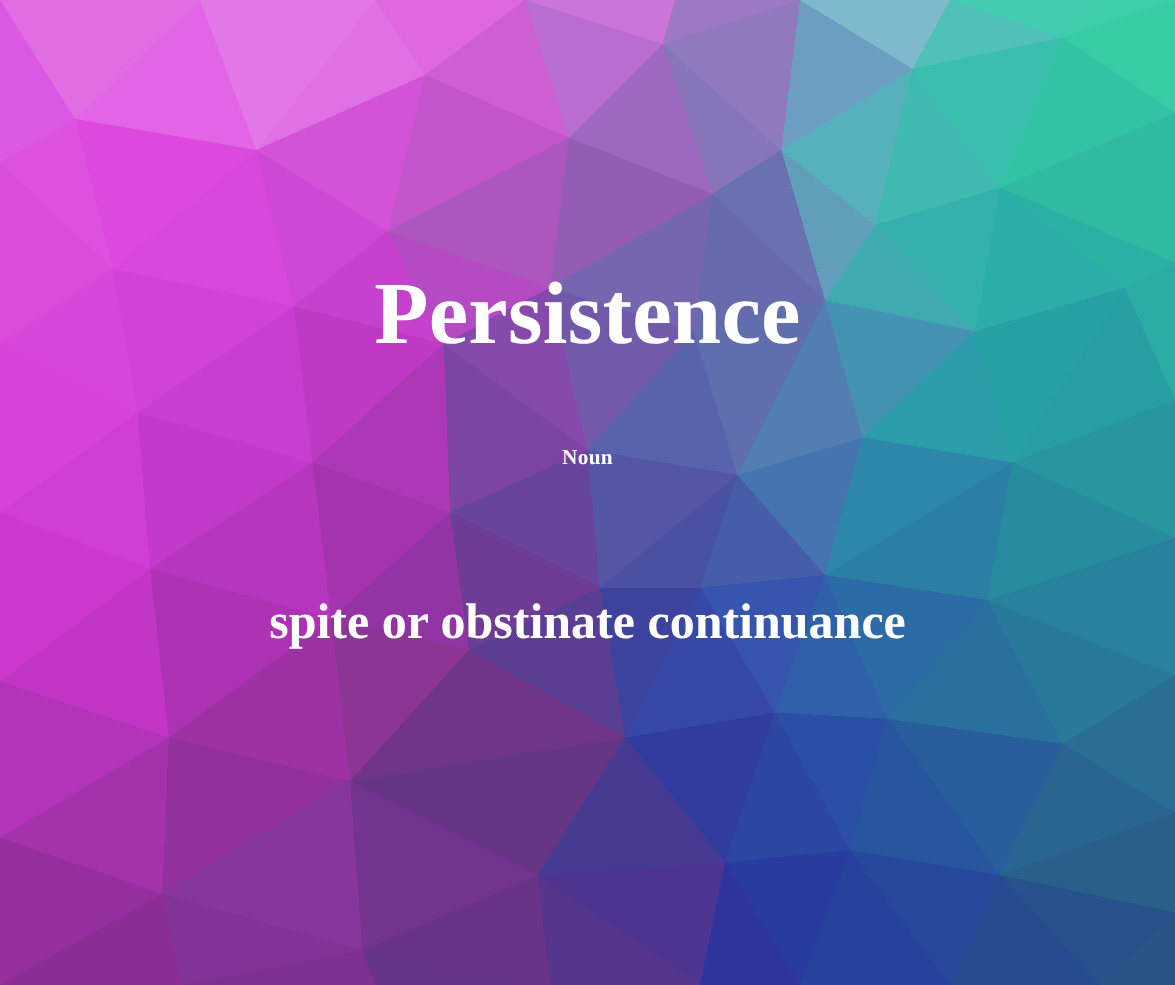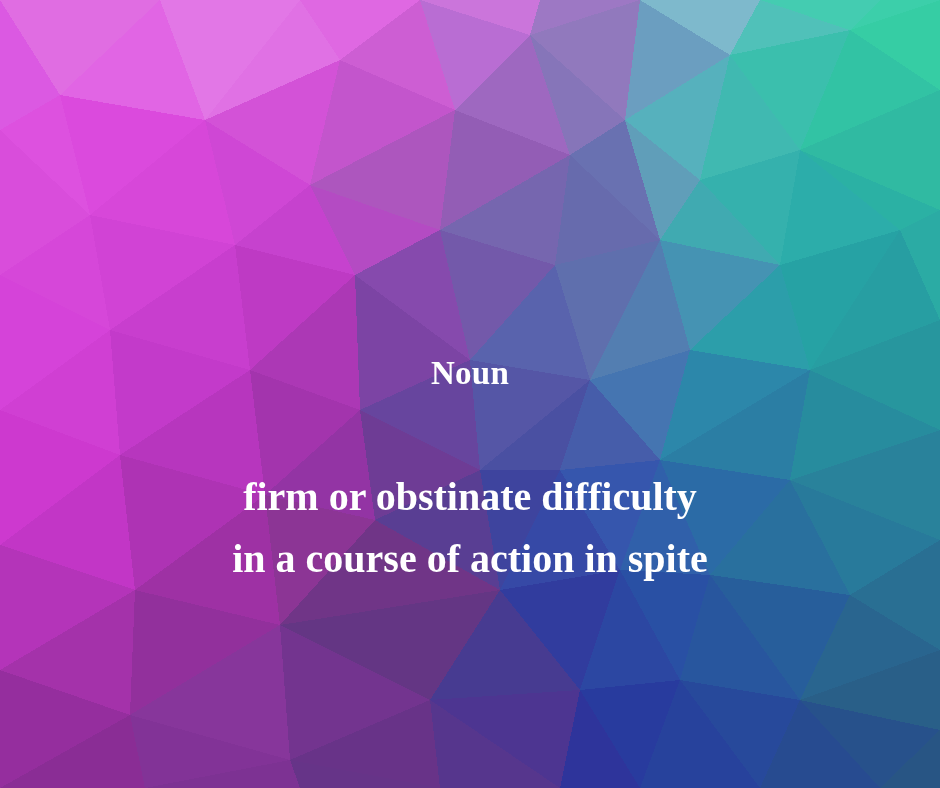--- a/index.html
+++ b/index.html
@@ -43,21 +43,21 @@
     font-weight: bold;
     line-height: 1.0;
     letter-spacing: 0.2px;
     text-rendering: optimizeLegibility;
   }
   #part-of-speech {
     position: absolute;
     top: 357px;
     left: 0;
     right: 0;
-    font-size: 33px;
+    font-size: 17px;
     font-weight: bold;
     line-height: 1.0;
     letter-spacing: 0.3px;
   }
   #definition {
     position: absolute;
     top: 466px;
     left: 0;
     right: 0;
     font-size: 40px;
@@ -221,22 +221,22 @@
       <polygon points="800,700 940,730 880,788" fill="#2a5694"></polygon>
       <polygon points="800,700 880,788 760,788" fill="#2a5099"></polygon>
       <polygon points="940,730 880,788 940,788" fill="#2b5a8c"></polygon>
     </g>
 
     <rect x="0" y="0" width="940" height="788" fill="#000000" opacity="0.055"></rect>
   </svg>
 
   <div id="content">
 
+    <h1 id="word-title">Persistence</h1>
 
     <div id="part-of-speech">Noun</div>
 
     <div id="definition">
-      <span class="def-line">firm or obstinate difficulty</span>
-      <span class="def-line">in a course of action in spite</span>
+      <span class="def-line">spite or obstinate continuance</span>
     </div>
 
   </div>
 </div>
 
 </body></html>

